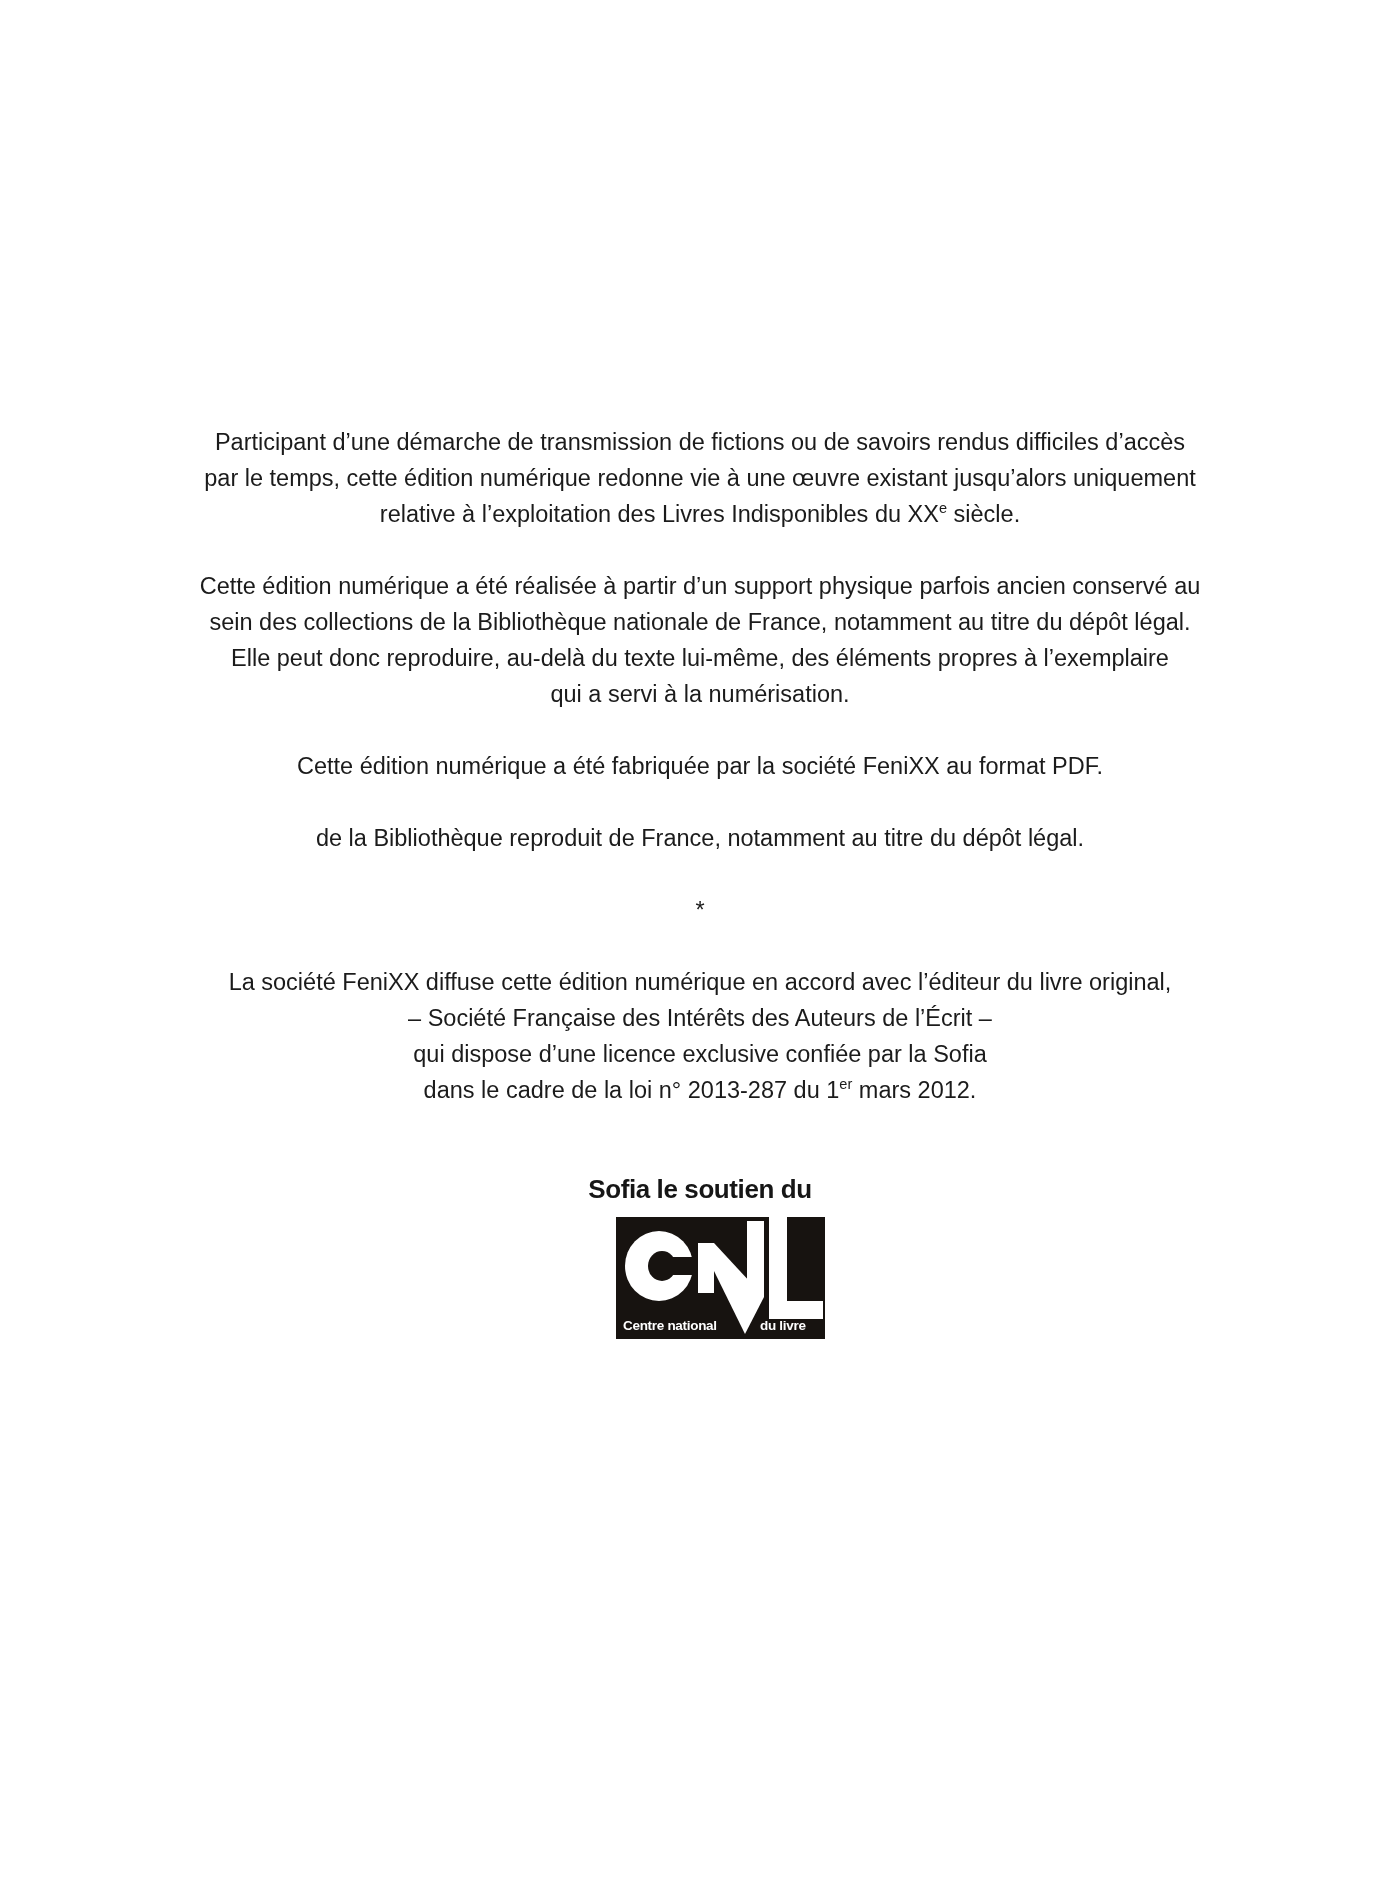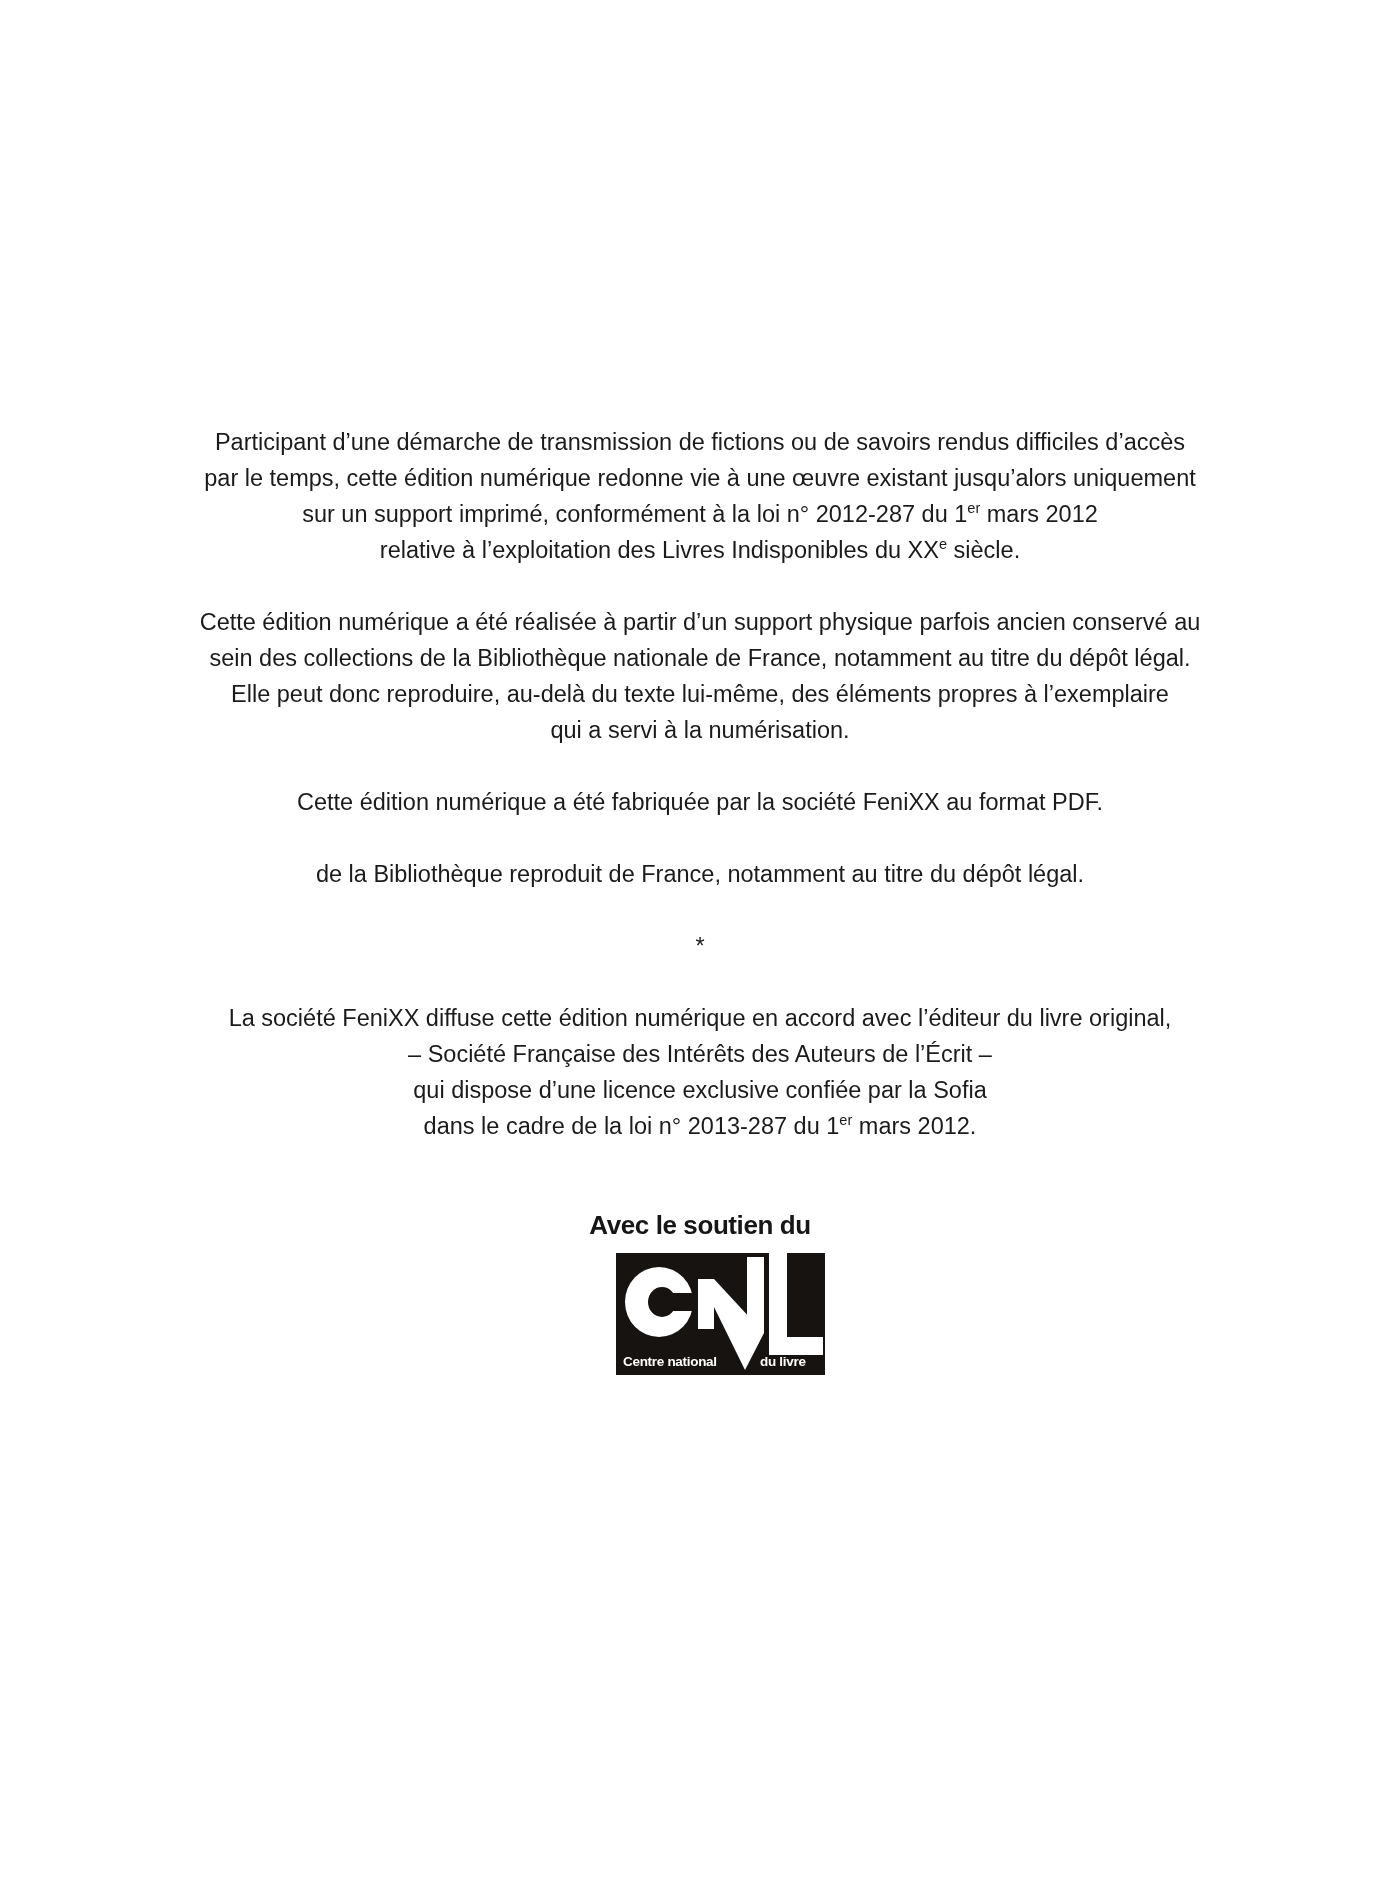--- a/index.html
+++ b/index.html
@@ -52,21 +52,20 @@
 </head>
 <body>
 
 <div class="page">
   <div class="content">
 
     <div>
         <div class="para">
           <div class="line"><span>Participant d’une démarche de transmission de fictions ou de savoirs rendus difficiles d’accès</span></div>
           <div class="line"><span>par le temps, cette édition numérique redonne vie à une œuvre existant jusqu’alors uniquement</span></div>
-          <div class="line"><span>sur un support imprimé, conformément à la loi n° 2012-287 du 1</span><sup>er</sup><span> mars 2012</span></div>
           <div class="line"><span>relative à l’exploitation des Livres Indisponibles du XX</span><sup>e</sup><span> siècle.</span></div>
         </div>
         <div class="para">
           <div class="line"><span>Cette édition numérique a été réalisée à partir d’un support physique parfois ancien conservé au</span></div>
           <div class="line"><span>sein des collections de la Bibliothèque nationale de France, notamment au titre du dépôt légal.</span></div>
           <div class="line"><span>Elle peut donc reproduire, au-delà du texte lui-même, des éléments propres à l’exemplaire</span></div>
           <div class="line"><span>qui a servi à la numérisation.</span></div>
         </div>
         <div class="para">
           <div class="line"><span>Cette édition numérique a été fabriquée par la société FeniXX au format PDF.</span></div>
@@ -78,21 +77,21 @@
           <div class="line"><span>*</span></div>
         </div>
         <div class="para">
           <div class="line"><span>La société FeniXX diffuse cette édition numérique en accord avec l’éditeur du livre original,</span></div>
           <div class="line"><span>– Société Française des Intérêts des Auteurs de l’Écrit –</span></div>
           <div class="line"><span>qui dispose d’une licence exclusive confiée par la Sofia</span></div>
           <div class="line"><span>dans le cadre de la loi n° 2013-287 du 1</span><sup>er</sup><span> mars 2012.</span></div>
         </div>
       </div>
 
-    <div class="support-label">Avec le soutien du</div>
+    <div class="support-label">Sofia le soutien du</div>
 
     <div class="logo-wrap">
       <svg class="cnl-logo" width="209" height="122" viewBox="0 0 209 122" role="img">
         <desc>CNL</desc>
         <rect x="0" y="0" width="209" height="122" fill="#171310"></rect>
         <g>
 
           <ellipse cx="43" cy="49" rx="34" ry="35" fill="#ffffff"></ellipse>
           <ellipse cx="46" cy="49" rx="14" ry="15" fill="#171310"></ellipse>
           <rect x="46" y="40" width="33" height="18" fill="#171310"></rect>

